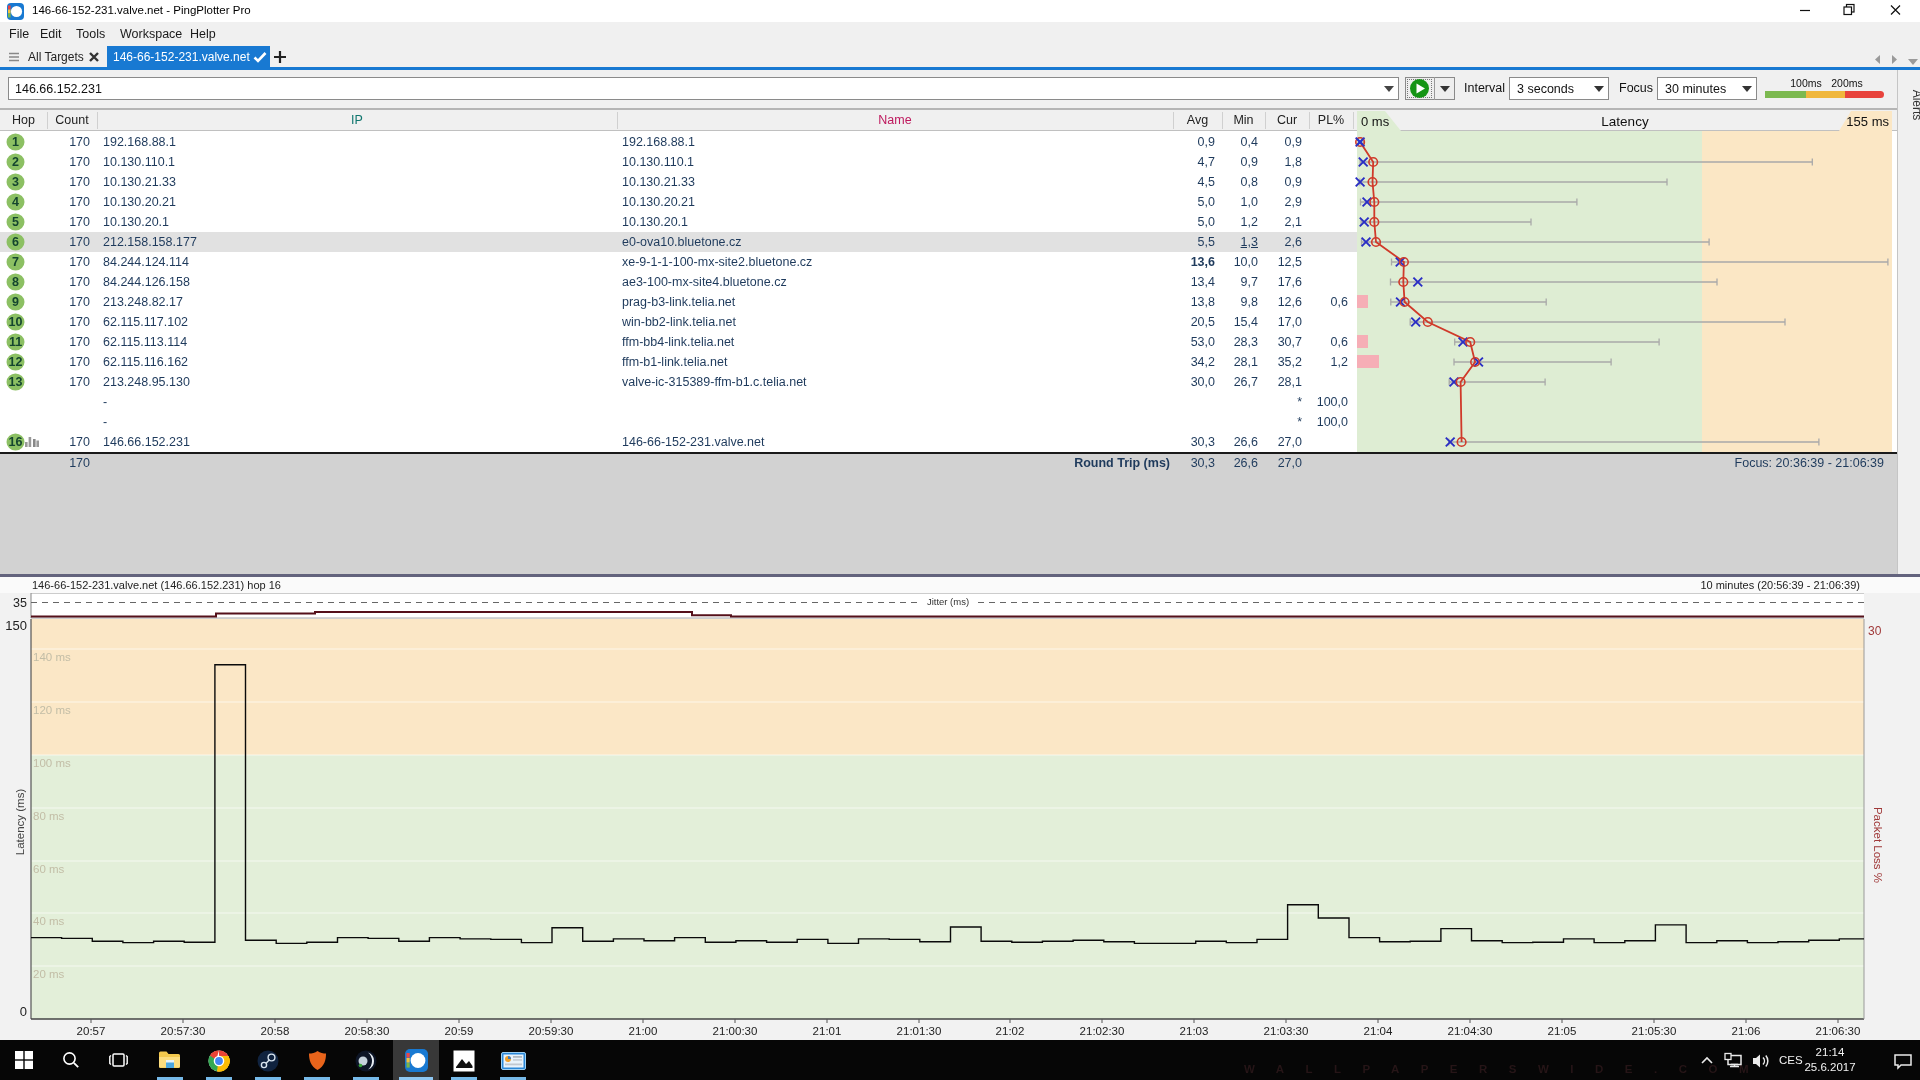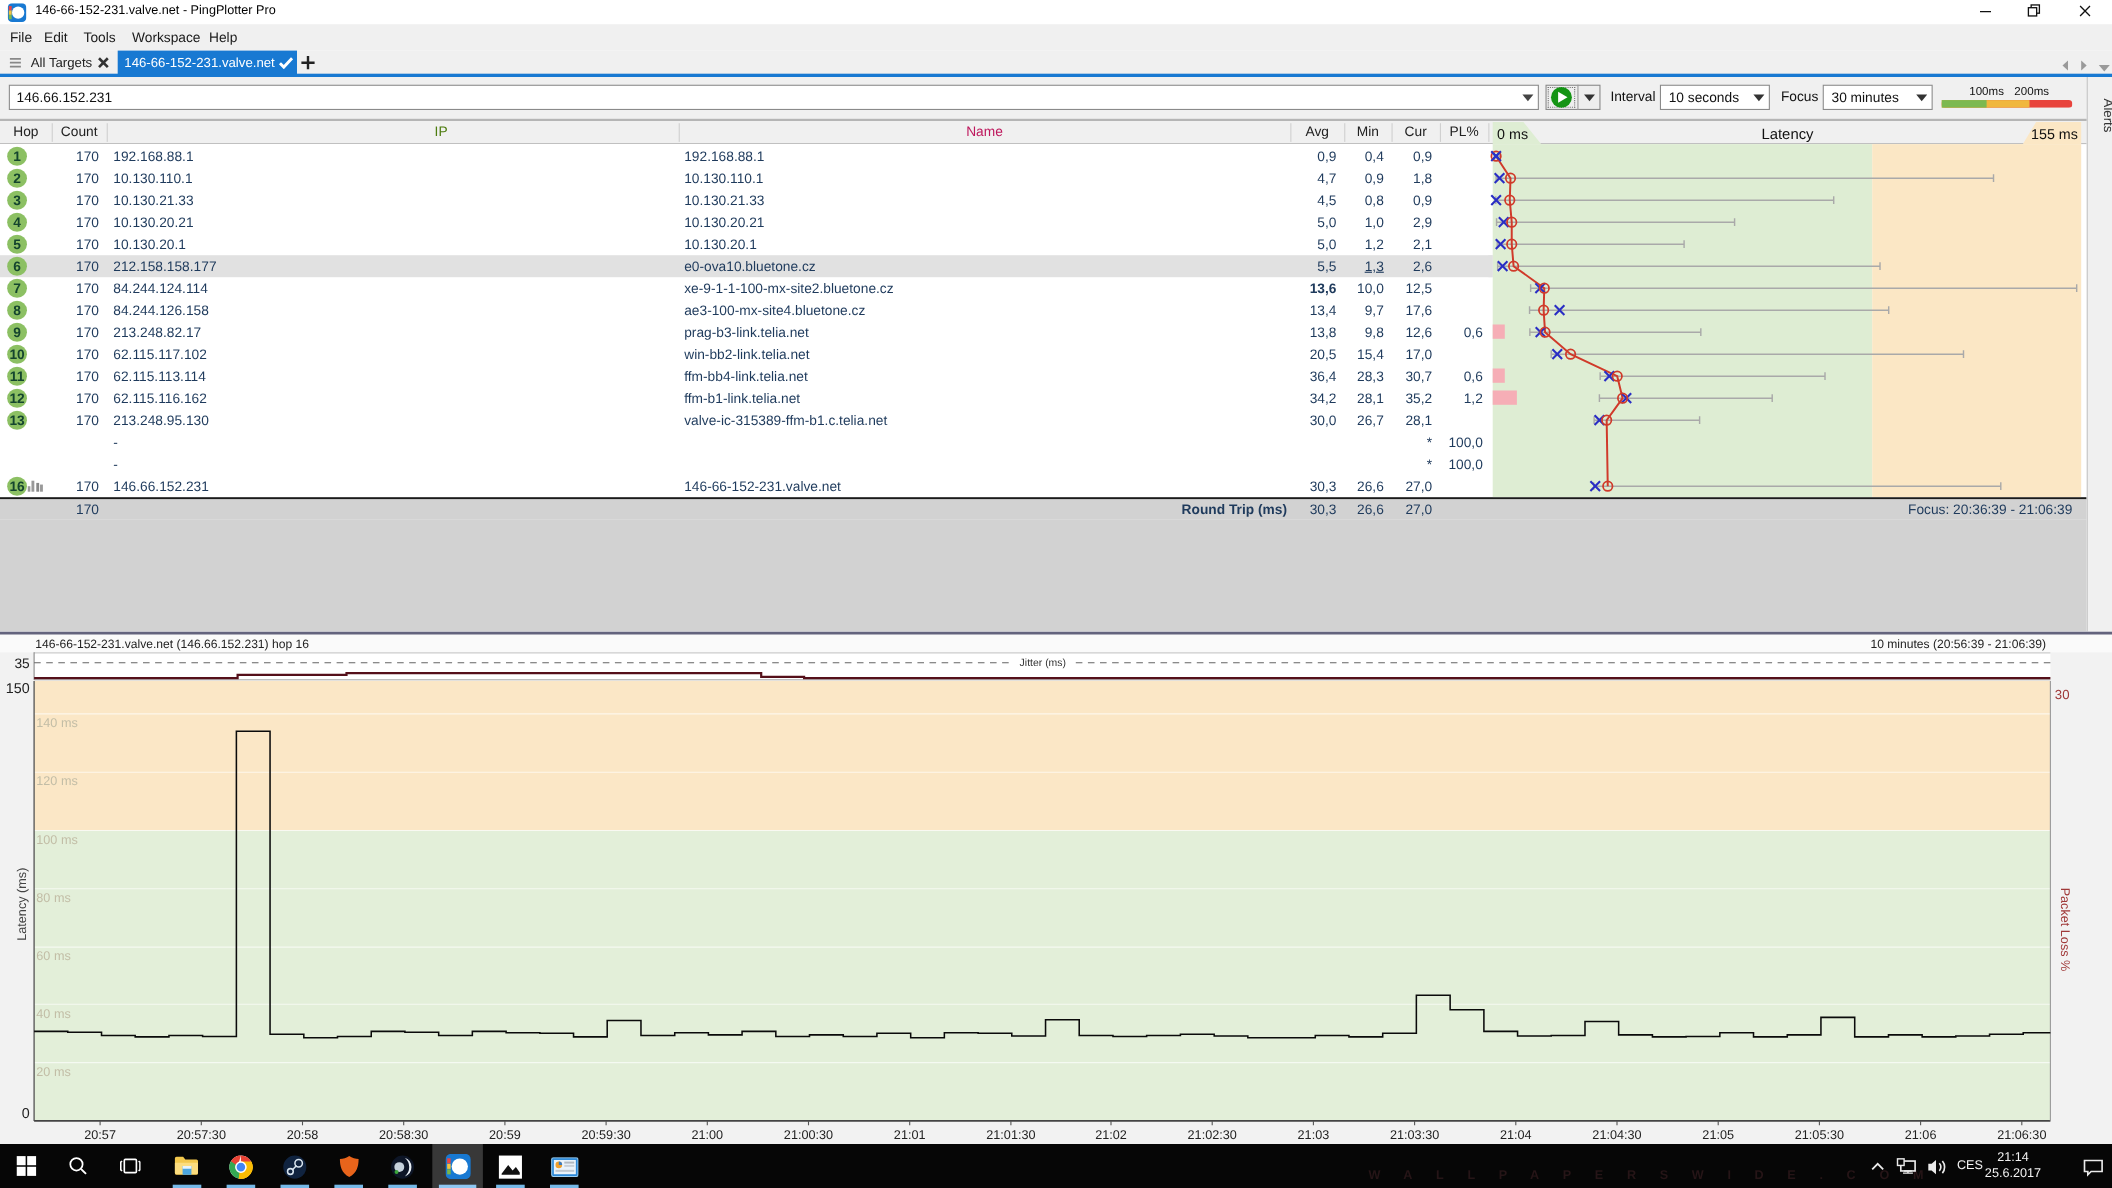--- a/index.html
+++ b/index.html
@@ -66,21 +66,21 @@
 <div class="a" style="left:1434px;top:77px;width:1px;height:23px;background:#9a9a9a;"></div>
 <svg class="a" style="left:1409px;top:78px" width="21" height="21" viewBox="0 0 21 21">
   <circle cx="10.5" cy="10.5" r="9.5" fill="#149414"></circle>
   <path d="M7.5 5.5 L16 10.5 L7.5 15.5 Z" fill="#fff"></path>
 </svg>
 <svg class="a" style="left:1439px;top:85px" width="12" height="8" viewBox="0 0 12 8">
     <path d="M1 1 L6 7 L11 1 Z" fill="#333"></path>
   </svg>
 <div class="a" style="left:1464px;top:81px;font-size:12.5px;color:#111;">Interval</div>
 <div class="a" style="left:1509px;top:77px;width:100px;height:23px;background:#fff;border:1px solid #8a8a8a;"></div>
-<div class="a" style="left:1517px;top:82px;font-size:12.5px;color:#111;">10 seconds</div>
+<div class="a" style="left:1517px;top:82px;font-size:12.5px;color:#111;">3 seconds</div>
 <svg class="a" style="left:1593px;top:85px" width="12" height="8" viewBox="0 0 12 8">
     <path d="M1 1 L6 7 L11 1 Z" fill="#333"></path>
   </svg>
 <div class="a" style="left:1619px;top:81px;font-size:12.5px;color:#111;">Focus</div>
 <div class="a" style="left:1657px;top:77px;width:100px;height:23px;background:#fff;border:1px solid #8a8a8a;"></div>
 <div class="a" style="left:1665px;top:82px;font-size:12.5px;color:#111;">30 minutes</div>
 <svg class="a" style="left:1741px;top:85px" width="12" height="8" viewBox="0 0 12 8">
     <path d="M1 1 L6 7 L11 1 Z" fill="#333"></path>
   </svg>
 <div class="a" style="left:1785px;top:77px;width:42px;font-size:10.5px;color:#111;text-align:center;">100ms</div>
@@ -89,21 +89,21 @@
   <rect x="0" y="0" width="119" height="7" rx="3.5" fill="#e8433c"></rect>
   <rect x="0" y="0" width="80" height="7" fill="#f0b73d"></rect>
   <rect x="0" y="0" width="41" height="7" fill="#7cb950"></rect>
   <rect x="0" y="0" width="119" height="7" rx="3.5" fill="none"></rect>
 </svg>
 
 <div class="a" style="left:0;top:108px;width:1920px;height:2px;background:#b5b5b5;"></div>
 <div class="a" style="left:0;top:110px;width:1897px;height:21px;background:#f0f0f0;border-bottom:1px solid #c0c0c0;"></div>
 <div class="a" style="left:0px;top:110px;width:47px;height:20px;font-size:12.5px;color:#222;text-align:center;line-height:21px;">Hop</div>
 <div class="a" style="left:47px;top:110px;width:50px;height:20px;font-size:12.5px;color:#222;text-align:center;line-height:21px;">Count</div>
-<div class="a" style="left:97px;top:110px;width:520px;height:24px;font-size:12.5px;color:#4d7c0f;text-align:center;line-height:21px;margin-left:44px;">IP</div>
+<div class="a" style="left:97px;top:110px;width:520px;height:24px;font-size:12.5px;color:#0f766e;text-align:center;line-height:21px;">IP</div>
 <div class="a" style="left:617px;top:110px;width:556px;height:20px;font-size:12.5px;color:#be185d;text-align:center;line-height:21px;">Name</div>
 <div class="a" style="left:1173px;top:110px;width:49px;height:20px;font-size:12.5px;color:#222;text-align:center;line-height:21px;">Avg</div>
 <div class="a" style="left:1222px;top:110px;width:43px;height:20px;font-size:12.5px;color:#222;text-align:center;line-height:21px;">Min</div>
 <div class="a" style="left:1265px;top:110px;width:44px;height:20px;font-size:12.5px;color:#222;text-align:center;line-height:21px;">Cur</div>
 <div class="a" style="left:1309px;top:110px;width:44px;height:20px;font-size:12.5px;color:#222;text-align:center;line-height:21px;">PL%</div>
 <div class="a" style="left:47px;top:112px;width:1px;height:17px;background:#d0d0d0;"></div>
 <div class="a" style="left:97px;top:112px;width:1px;height:17px;background:#d0d0d0;"></div>
 <div class="a" style="left:617px;top:112px;width:1px;height:17px;background:#d0d0d0;"></div>
 <div class="a" style="left:1173px;top:112px;width:1px;height:17px;background:#d0d0d0;"></div>
 <div class="a" style="left:1222px;top:112px;width:1px;height:17px;background:#d0d0d0;"></div>
@@ -209,21 +209,21 @@
 <div class="a tt r" style="left:1130px;top:312px;width:85px;">20,5</div>
 <div class="a tt r" style="left:1180px;top:312px;width:78px;">15,4</div>
 <div class="a tt r" style="left:1230px;top:312px;width:72px;">17,0</div>
 <svg class="a" style="left:6px;top:313px" width="26" height="18" viewBox="0 0 26 18">
     <ellipse cx="9.5" cy="9" rx="9" ry="8.6" fill="#8cc063"></ellipse>
     <text x="9.5" y="13" font-size="12.5" font-weight="bold" fill="#14452e" text-anchor="middle" font-family="Liberation Sans,sans-serif">10</text>
   </svg>
 <div class="a tt r" style="left:0;top:332px;width:90px;">170</div>
 <div class="a tt" style="left:103px;top:332px;">62.115.113.114</div>
 <div class="a tt" style="left:622px;top:332px;">ffm-bb4-link.telia.net</div>
-<div class="a tt r" style="left:1130px;top:332px;width:85px;">36,4</div>
+<div class="a tt r" style="left:1130px;top:332px;width:85px;">53,0</div>
 <div class="a tt r" style="left:1180px;top:332px;width:78px;">28,3</div>
 <div class="a tt r" style="left:1230px;top:332px;width:72px;">30,7</div>
 <div class="a tt r" style="left:1270px;top:332px;width:78px;">0,6</div>
 <svg class="a" style="left:6px;top:333px" width="26" height="18" viewBox="0 0 26 18">
     <ellipse cx="9.5" cy="9" rx="9" ry="8.6" fill="#8cc063"></ellipse>
     <text x="9.5" y="13" font-size="12.5" font-weight="bold" fill="#14452e" text-anchor="middle" font-family="Liberation Sans,sans-serif">11</text>
   </svg>
 <div class="a tt r" style="left:0;top:352px;width:90px;">170</div>
 <div class="a tt" style="left:103px;top:352px;">62.115.116.162</div>
 <div class="a tt" style="left:622px;top:352px;">ffm-b1-link.telia.net</div>

